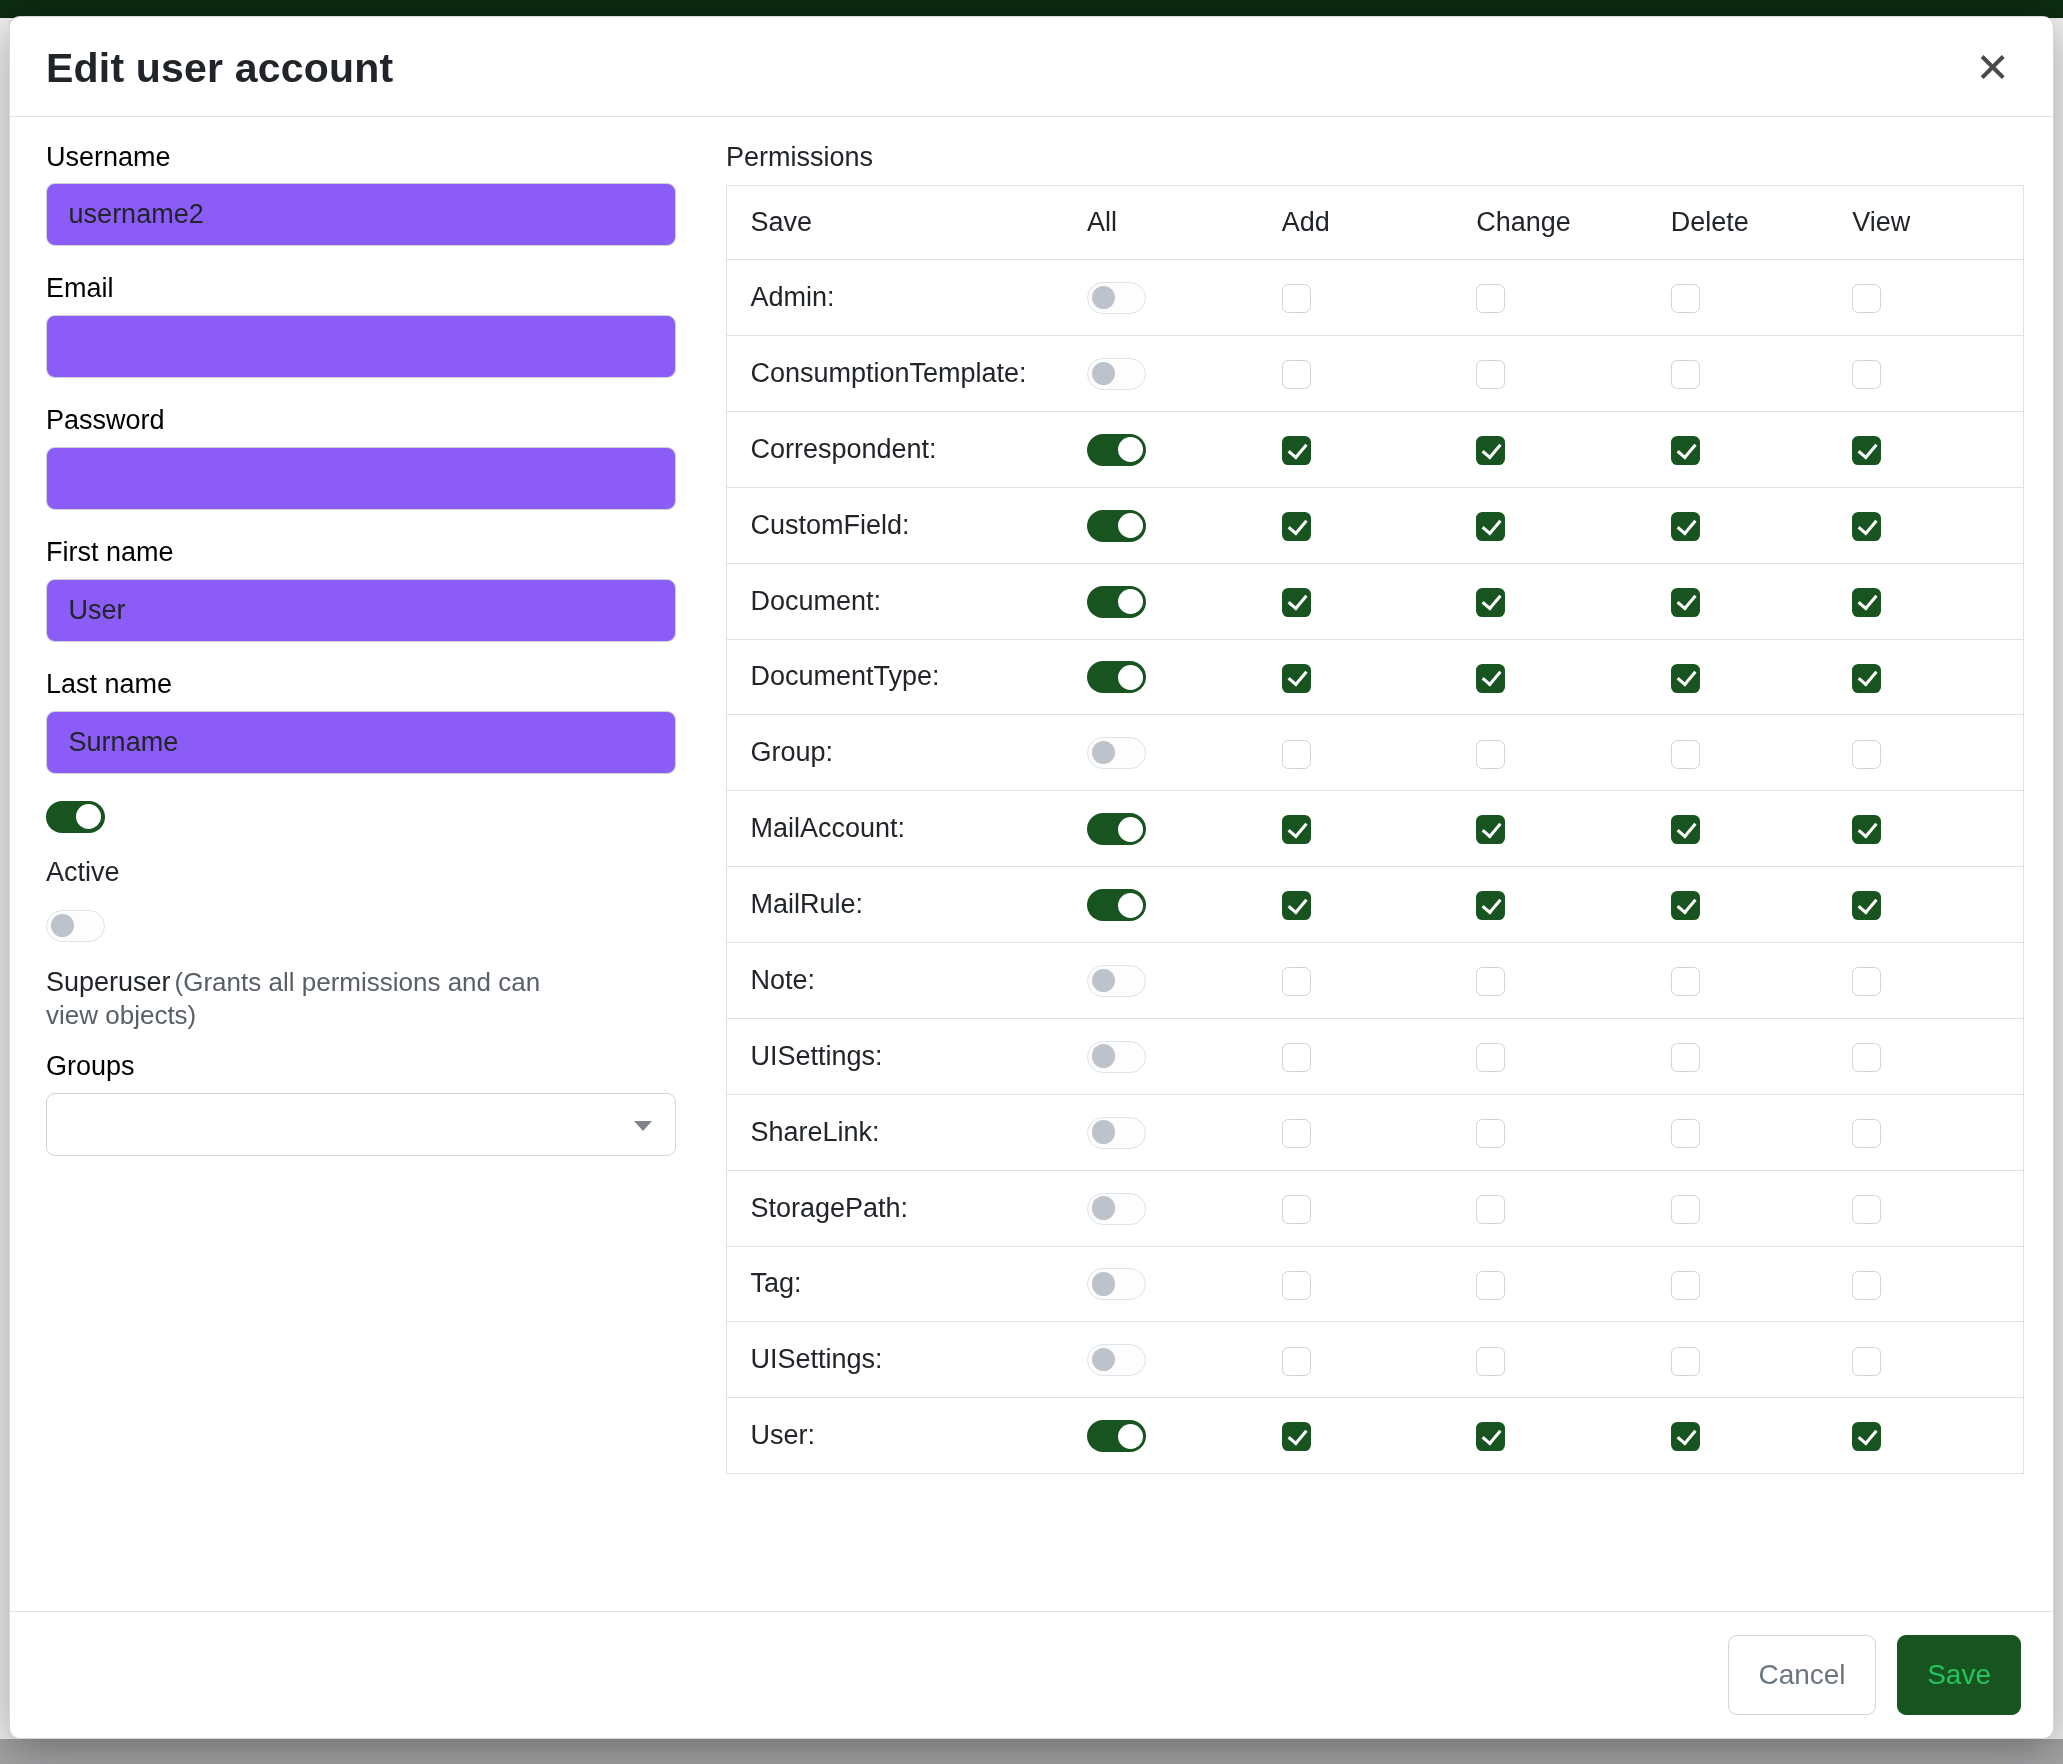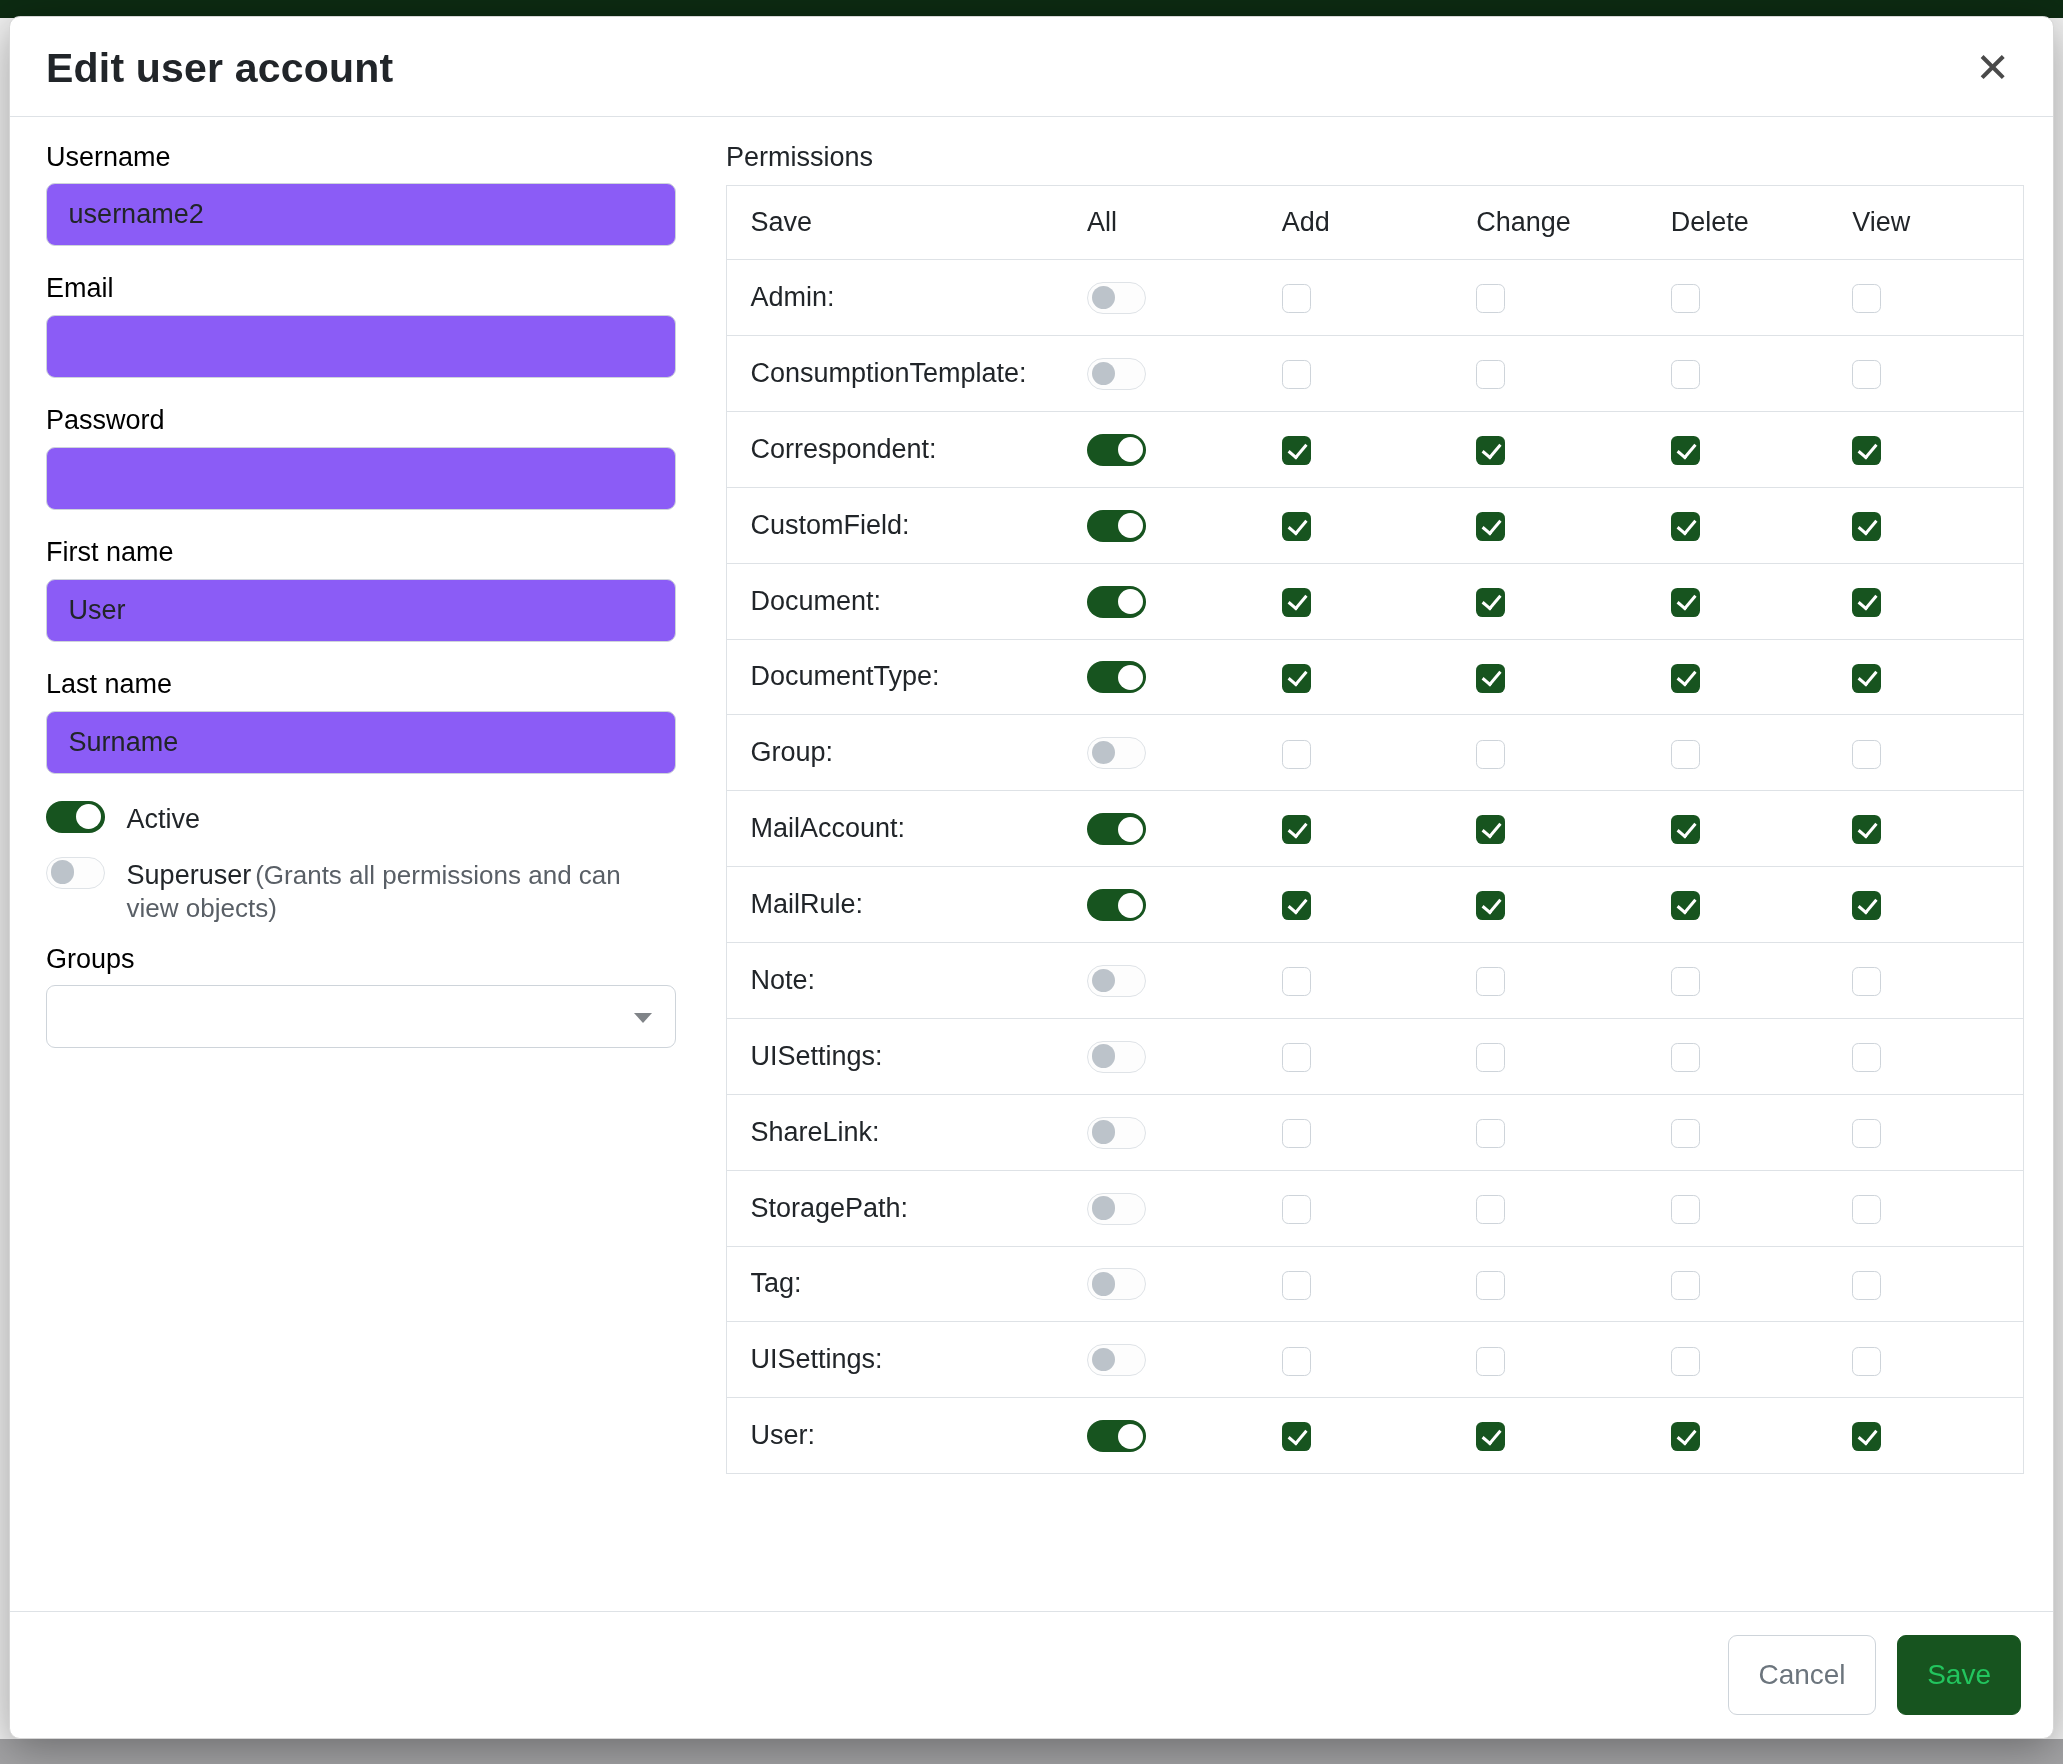--- a/index.html
+++ b/index.html
@@ -46,21 +46,21 @@
   
   .form-col { width: 630px; flex: 0 0 auto; }
   .field { margin-bottom: 27px; }
   .field-label { display: block; font-size: 27px; margin-bottom: 10.8px; color: #000000; }
   .text-input {
     width: 100%; height: 63px; border: 0.9px solid var(--input-border); border-radius: 9px;
     font-size: 27px; padding: 0 21.6px; color: #212529; outline: none; font-family: inherit;
     background: #8b5cf6;
   }
 
-  .switch-row { display: flex; align-items: flex-start; gap: 21.6px; margin: 12.6px 0 20px 0; }
+  .switch-row { display: flex; align-items: flex-start; gap: 21.6px; margin: 12.6px 0 20px 0; flex-direction: column; }
   .switch-text { font-size: 27px; font-weight: 500; line-height: 36px; }
   .switch-hint { font-size: 26px; font-weight: 400; color: #595f66; }
 
   .toggle {
     display: inline-block; width: 59px; height: 32px; border-radius: 16px;
     position: relative; cursor: pointer; flex: 0 0 auto; vertical-align: middle;
   }
   .toggle.on { background: var(--primary); }
   .toggle.on .knob { position: absolute; right: 3.6px; top: 3.6px; width: 25px; height: 25px; border-radius: 50%; background: #fff; }
   .toggle.off { background: #fdfdfd; border: 1.8px solid #dfe3e7; }

